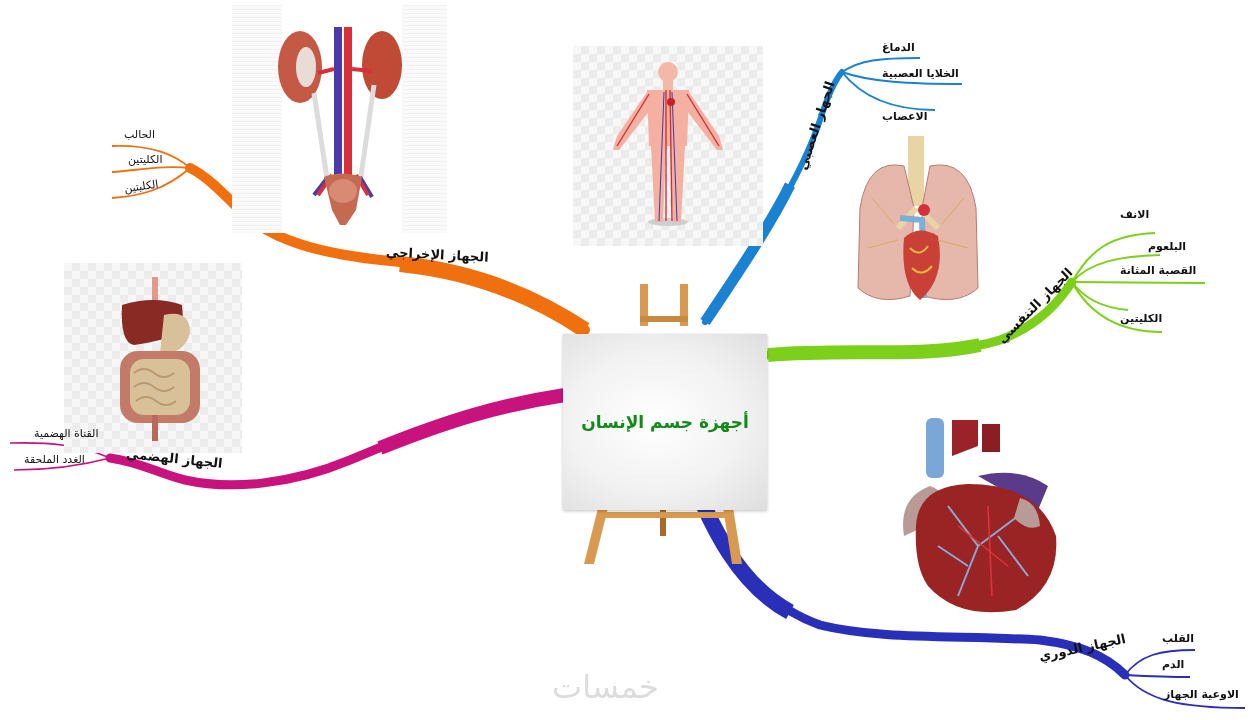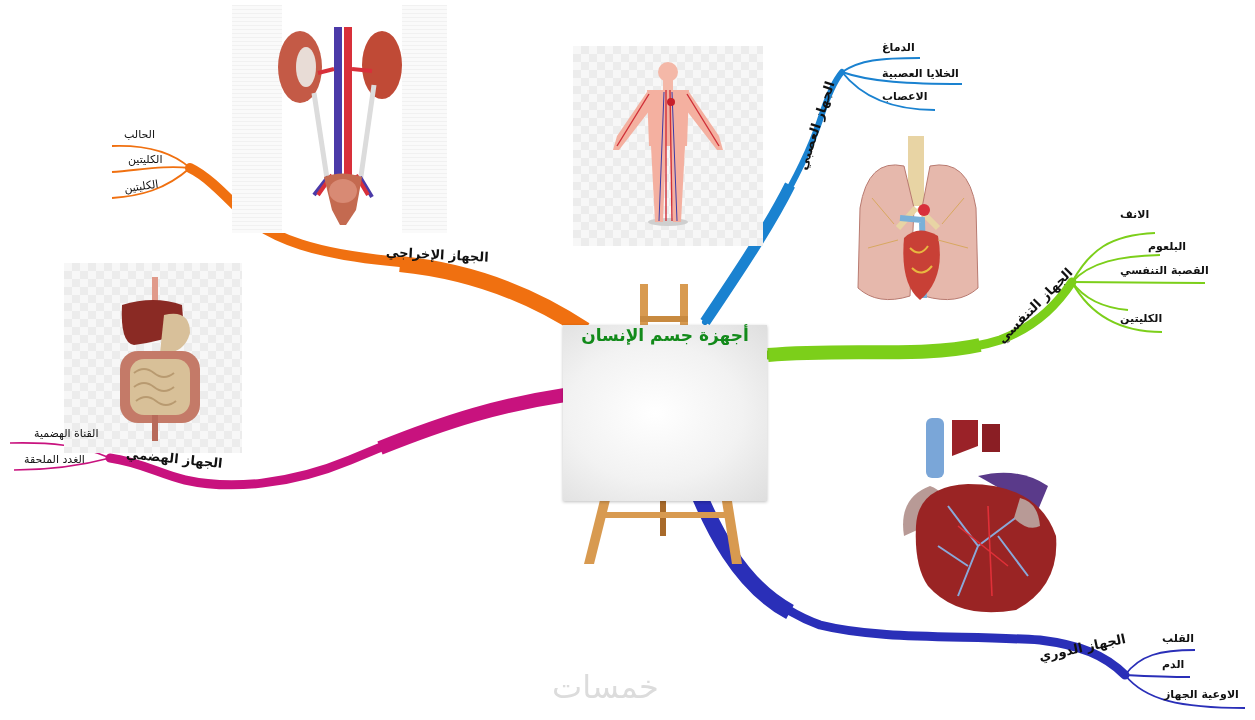--- a/index.html
+++ b/index.html
@@ -21,24 +21,24 @@
     background: repeating-linear-gradient(0deg,#fafafa 0 3px,#f1f1f1 3px 4px);
   }
   .img-box svg { position:absolute; left:0; top:0; width:100%; height:100%; }
   .label {
     position:absolute; white-space:nowrap; direction:rtl; color:#111;
     font-family:"DejaVu Sans", sans-serif;
   }
   .main-label { font-size:13px; font-weight:bold; }
   .sub-label { font-size:11px; }
   .board {
-    position:absolute; left:563px; top:325px; width:204px; height:176px;
+    position:absolute; left:563px; top:334px; width:204px; height:176px;
     background: radial-gradient(ellipse at 45% 50%, #ffffff 0%, #f2f2f2 55%, #dedede 100%);
     box-shadow: 0 1px 3px rgba(0,0,0,0.25);
-    display:flex; align-items:flex-start; justify-content:center;
+    display:flex; align-items:center; justify-content:center;
   }
   .board-title {
     color:#128a1a; font-size:17px; font-weight:bold; direction:rtl;
     font-family:"DejaVu Sans", sans-serif;
   }
   .watermark {
     position:absolute; left:552px; top:668px; font-size:32px; color:#dcdcdc;
     font-family:"DejaVu Sans", sans-serif; direction:rtl; letter-spacing:1px;
   }
 </style>
@@ -176,24 +176,24 @@
 
 <div class="label sub-label" style="left:124px;top:128px;">الحالب</div>
 <div class="label sub-label" style="left:128px;top:153px;">الكليتين</div>
 <div class="label sub-label" style="left:124px;top:180px;transform:rotate(-8deg);">الكليتين</div>
 
 <div class="label sub-label" style="left:18px;top:427px;margin-left:16px;">القناة الهضمية</div>
 <div class="label sub-label" style="left:24px;top:453px;">الغدد الملحقة</div>
 
 <div class="label sub-label" style="left:882px;top:41px;font-weight:bold;">الدماغ</div>
 <div class="label sub-label" style="left:882px;top:67px;font-weight:bold;">الخلايا العصبية</div>
-<div class="label sub-label" style="left:882px;top:90px;font-weight:bold;text-align:right;">الاعصاب</div>
+<div class="label sub-label" style="left:882px;top:110px;font-weight:bold;text-align:right;">الاعصاب</div>
 
 <div class="label sub-label" style="left:1120px;top:208px;font-weight:bold;">الانف</div>
 <div class="label sub-label" style="left:1120px;top:240px;font-weight:bold;margin-left:28px;">البلعوم</div>
-<div class="label sub-label" style="left:1120px;top:264px;font-weight:bold;">القصبة التنفسي</div>
+<div class="label sub-label" style="left:1120px;top:264px;font-weight:bold;">القصبة المثانة</div>
 <div class="label sub-label" style="left:1120px;top:312px;font-weight:bold;">الكليتين</div>
 
 <div class="label sub-label" style="left:1162px;top:632px;font-weight:bold;">القلب</div>
 <div class="label sub-label" style="left:1162px;top:658px;font-weight:bold;">الدم</div>
 <div class="label sub-label" style="left:1164px;top:688px;font-weight:bold;">الاوعية الجهاز</div>
 
 <div class="watermark">خمسات</div>
 
 </body></html>

